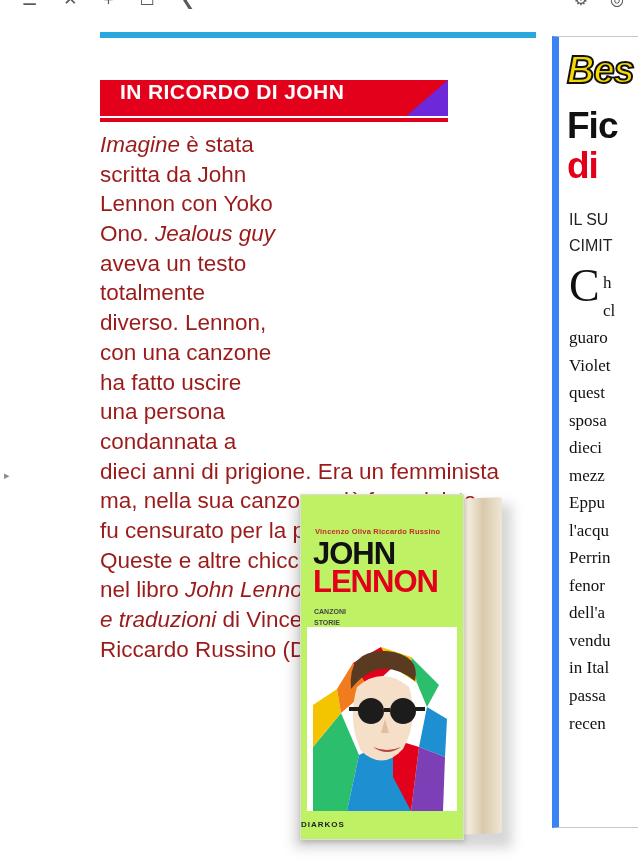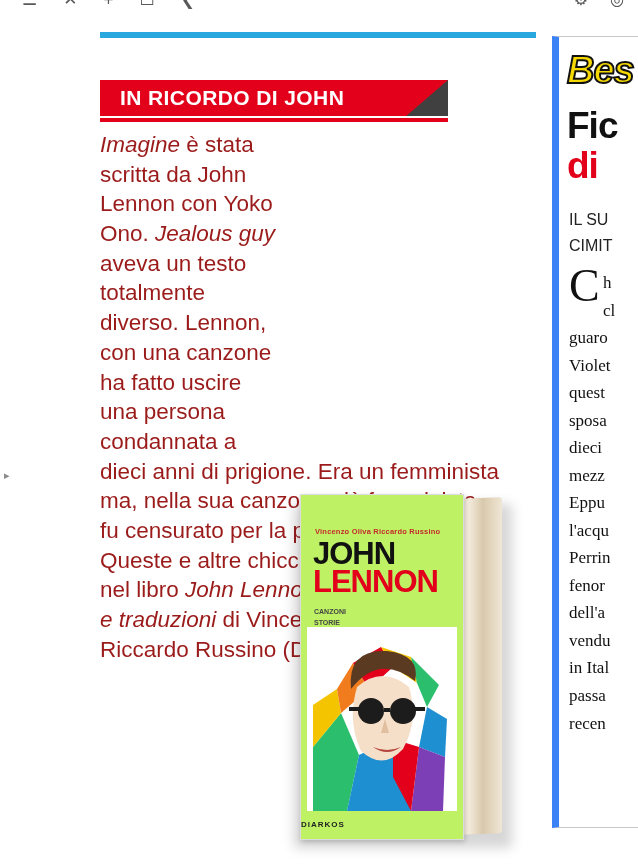--- a/index.html
+++ b/index.html
@@ -84,24 +84,24 @@
     left: 100px;
     top: 62px;
     width: 420px;
   }
 
   
   #kicker {
     position: relative;
     width: 348px;
     height: 36px;
-    background: #404040;
+    background: #6d28d9;
     clip-path: polygon(0 0, 100% 0, 100% 100%, 0 100%, 0 100%);
     display: flex;
-    align-items: center;
+    align-items: flex-start;
   }
   #kicker-shape {
     position: absolute;
     left: 0; top: 0;
     width: 348px;
     height: 36px;
     background: #e2001a;
     clip-path: polygon(0 0, 100% 0, 88% 100%, 0 100%);
   }
   #kicker-label {

